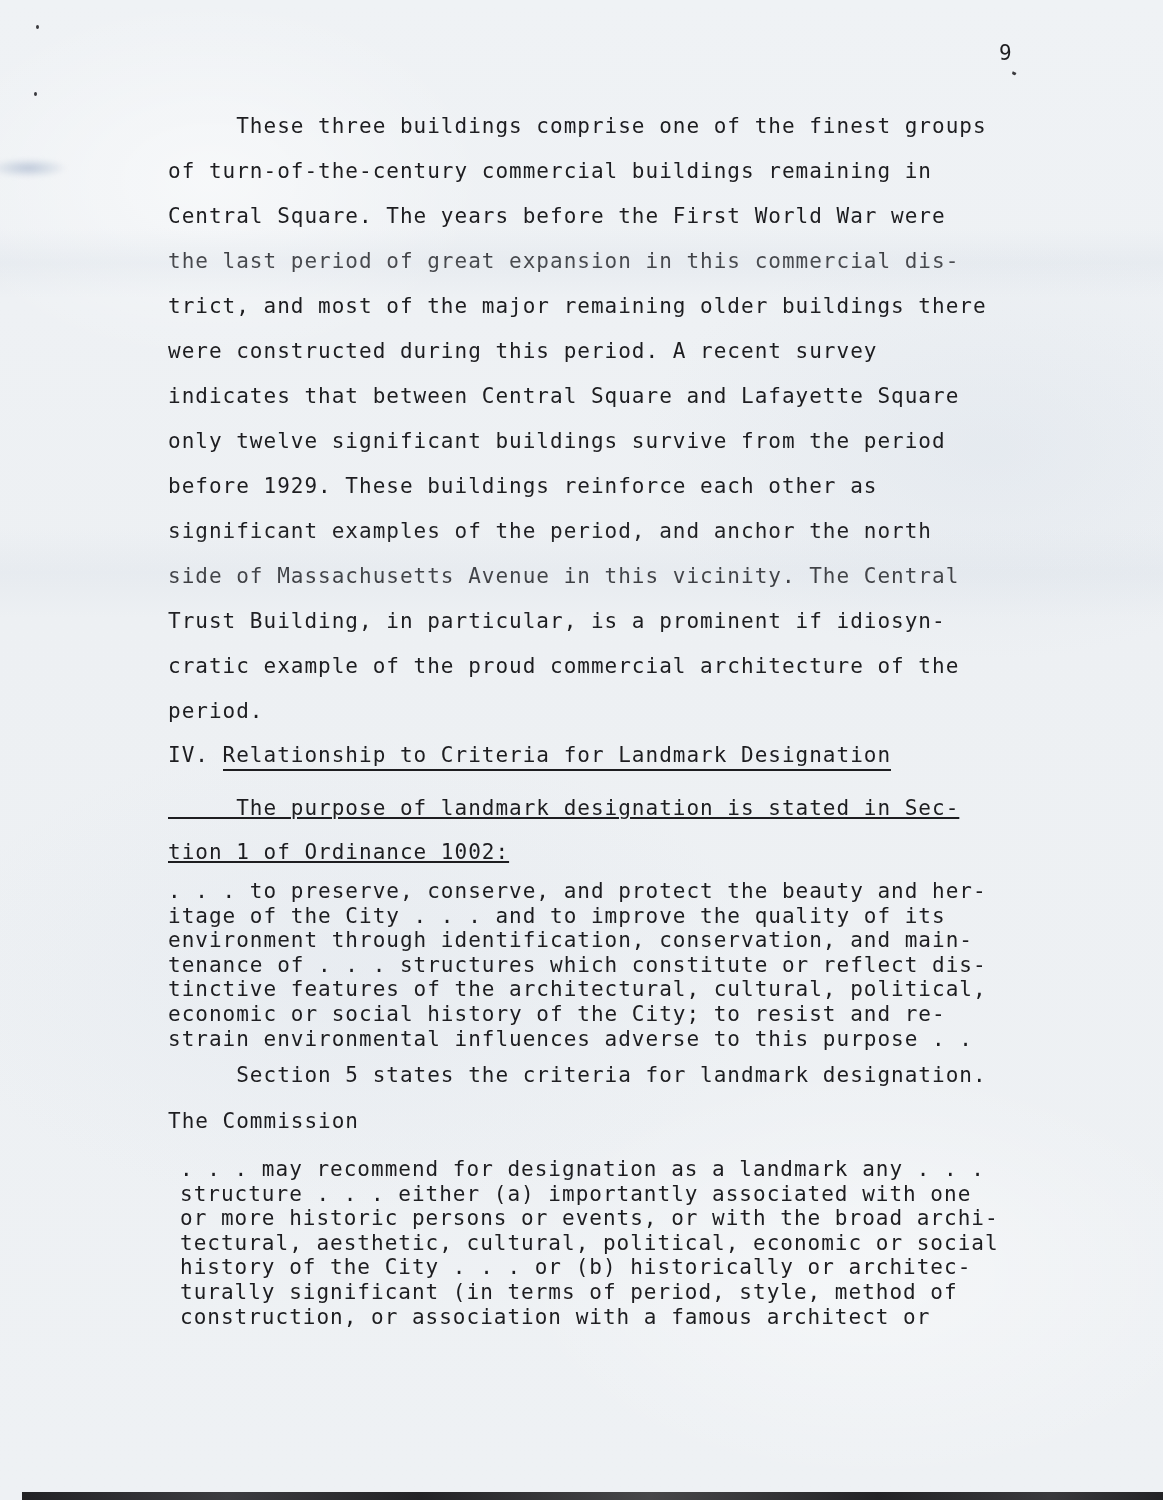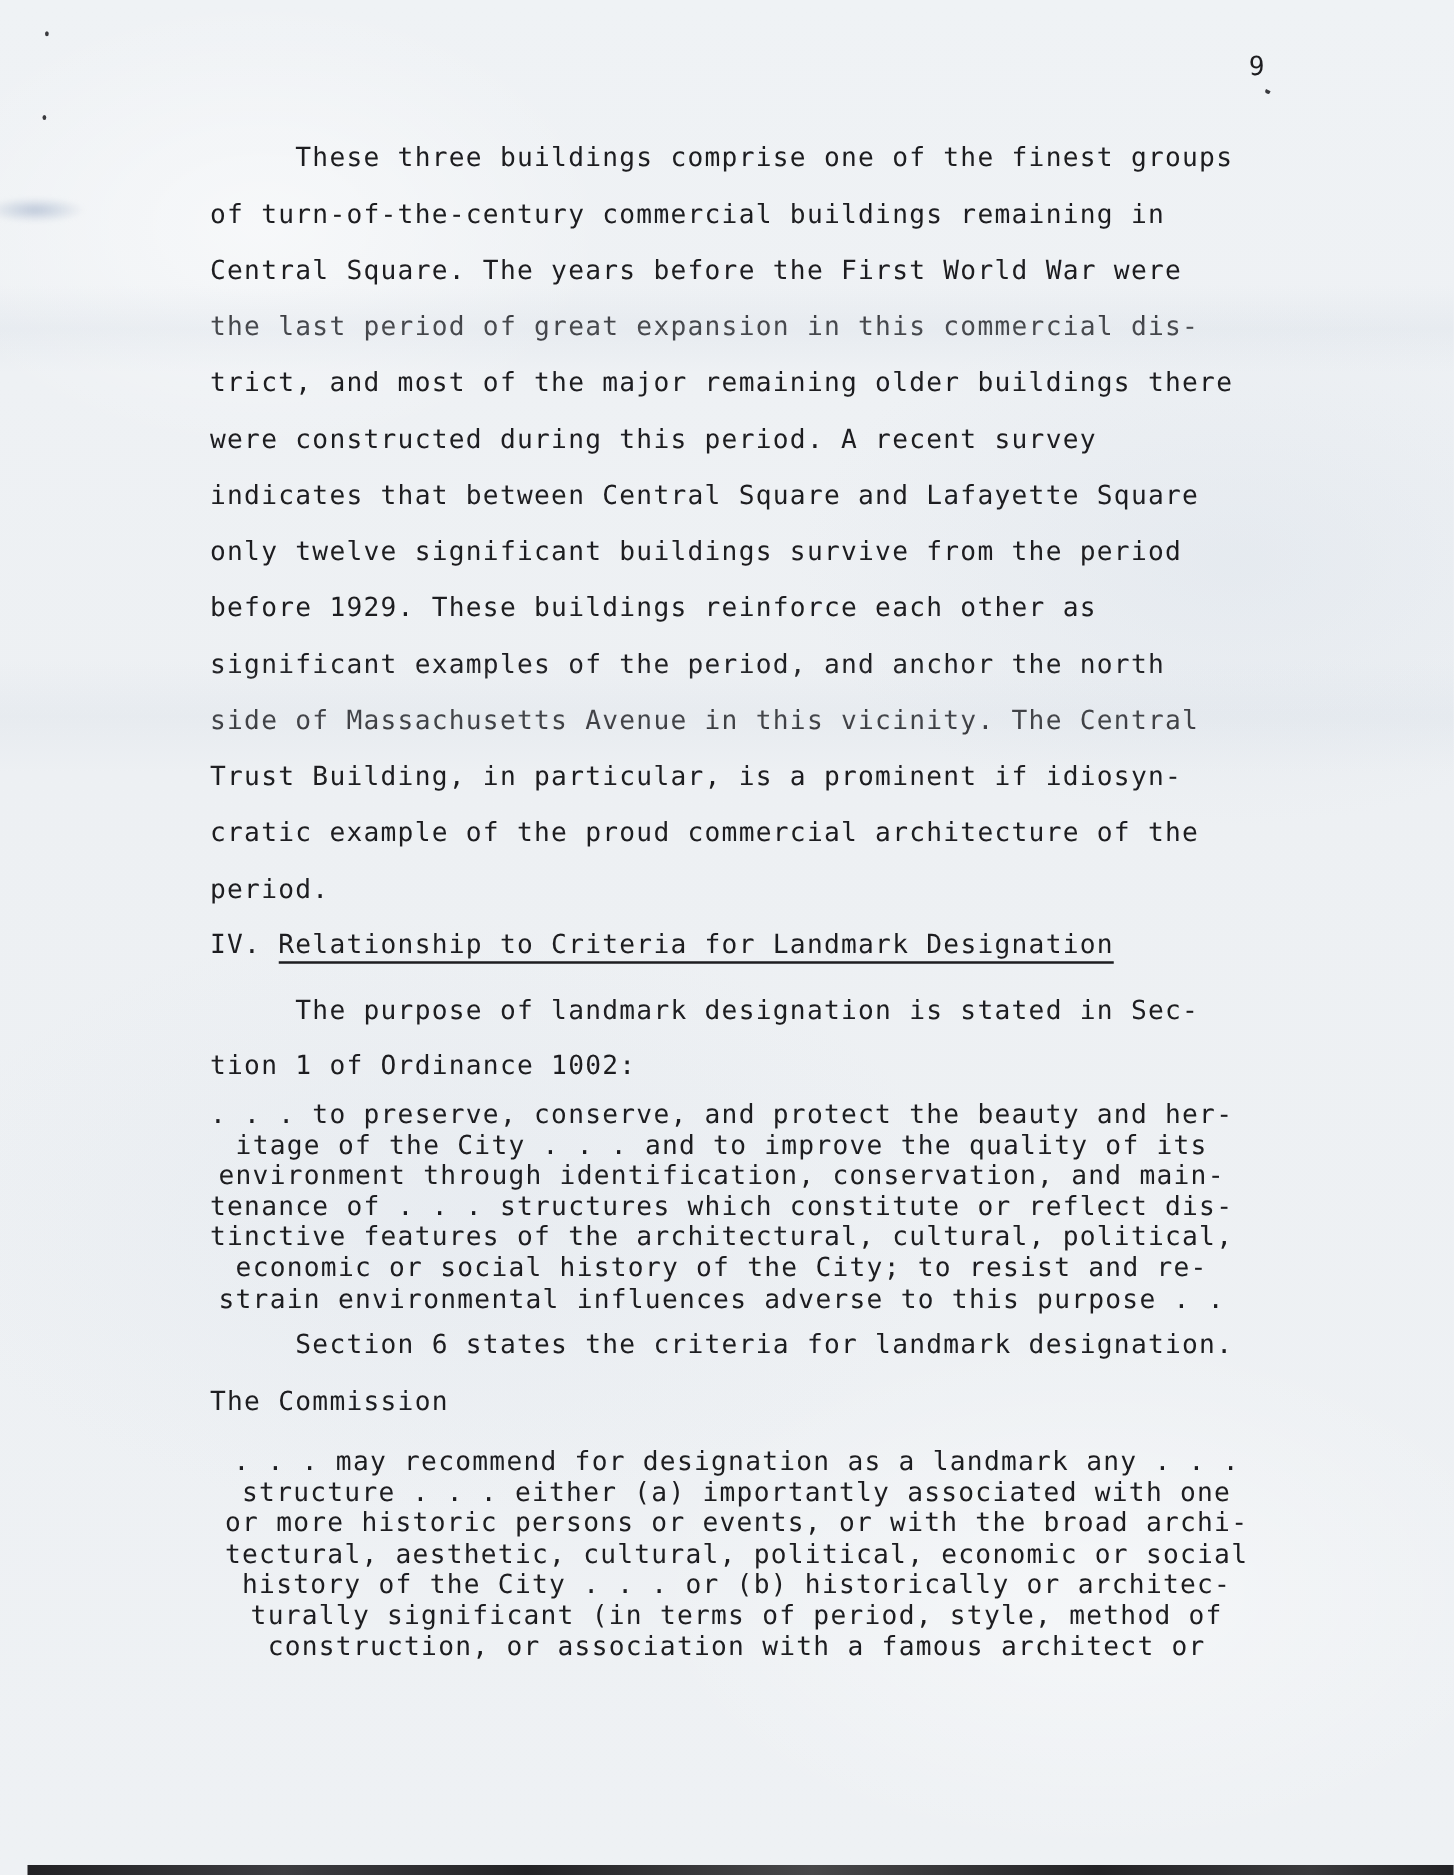--- a/index.html
+++ b/index.html
@@ -20,26 +20,26 @@
     font-family: "DejaVu Sans Mono", "Liberation Mono", monospace;
   }
   .tw {
     position: absolute;
     white-space: pre;
     font-size: 21px;
     letter-spacing: 1px;
     color: #1d1d20;
   }
   .double { line-height: 45px; }
-  .single { line-height: 24.6px; text-align: center; }
+  .single { line-height: 24.6px; }
 
   #page-number { top: 41px; left: 999px; }
   #para1   { top: 104px;  left: 168px; }
   #heading { top: 740px;  left: 168px; line-height: 30px; }
-  #para2   { top: 786px;  left: 168px; line-height: 44px; }
+  #para2   { top: 786px;  left: 168px; line-height: 44px; text-decoration: underline; }
   #quote1  { top: 879px;  left: 168px; }
   #para3   { top: 1052px; left: 168px; line-height: 46px; }
   #quote2  { top: 1157px; left: 180px; }
 
   .underlined {
     border-bottom: 2px solid #1d1d20;
     padding-bottom: 2px;
   }
 
   .scan-speck {
@@ -103,21 +103,21 @@
 tion 1 of Ordinance 1002:</div>
 
   <div class="tw single" id="quote1">. . . to preserve, conserve, and protect the beauty and her-
 itage of the City . . . and to improve the quality of its
 environment through identification, conservation, and main-
 tenance of . . . structures which constitute or reflect dis-
 tinctive features of the architectural, cultural, political,
 economic or social history of the City; to resist and re-
 strain environmental influences adverse to this purpose . .</div>
 
-  <div class="tw" id="para3">     Section 6 states the criteria for landmark designation.
+  <div class="tw" id="para3">     Section 5 states the criteria for landmark designation.
 The Commission</div>
 
   <div class="tw single" id="quote2">. . . may recommend for designation as a landmark any . . .
 structure . . . either (a) importantly associated with one
 or more historic persons or events, or with the broad archi-
 tectural, aesthetic, cultural, political, economic or social
 history of the City . . . or (b) historically or architec-
 turally significant (in terms of period, style, method of
 construction, or association with a famous architect or</div>
 

